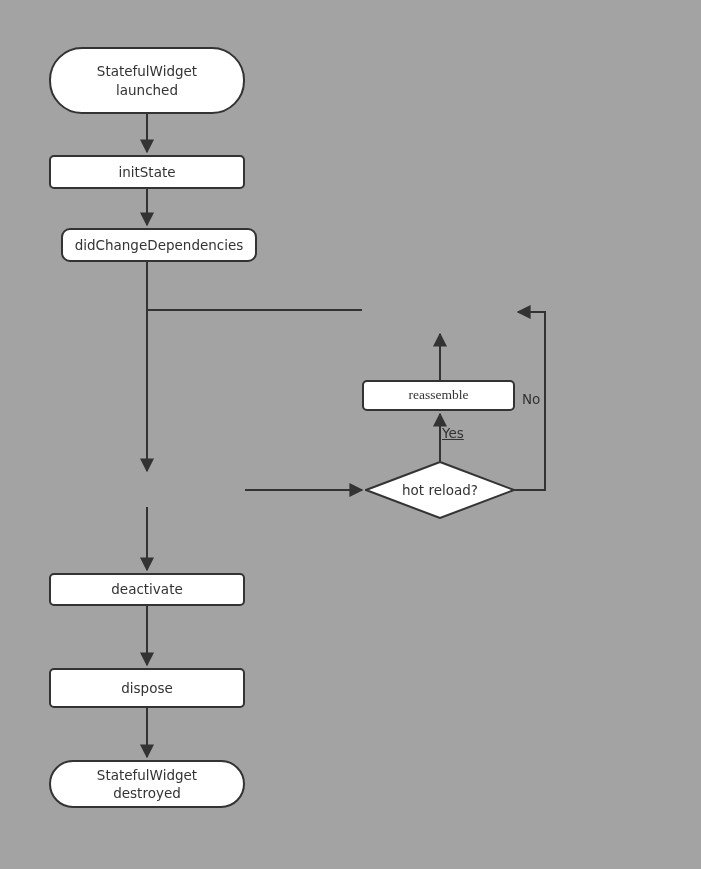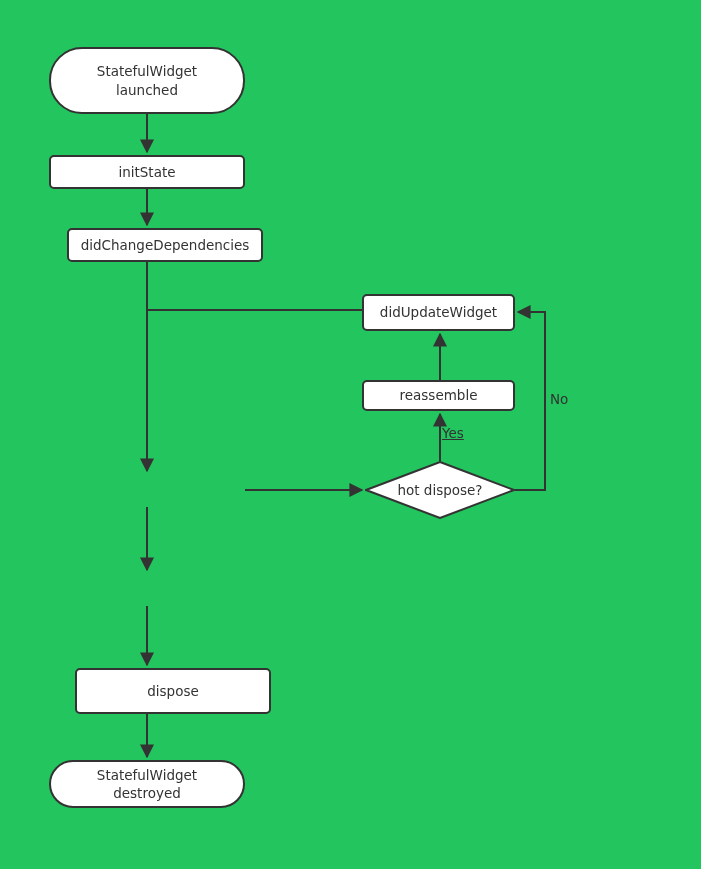--- a/index.html
+++ b/index.html
@@ -11,21 +11,21 @@
     width: 701px;
     height: 869px;
     font-family: "DejaVu Sans", "Liberation Sans", sans-serif;
     color: #333333;
     overflow: hidden;
   }
   #canvas {
     position: relative;
     width: 701px;
     height: 869px;
-    background: #22c55e;
+    background: #a3a3a3;
   }
   svg.edges {
     position: absolute;
     left: 0;
     top: 0;
     width: 701px;
     height: 869px;
     pointer-events: none;
   }
   .node {
@@ -112,51 +112,51 @@
 
   <div class="node terminal" style="left:49px; top:47px; width:196px; height:67px;">
     <span>StatefulWidget
 launched</span>
   </div>
 
   <div class="node process" style="left:49px; top:155px; width:196px; height:34px;justify-content:center;">
     <span>initState</span>
   </div>
 
-  <div class="node process" style="left:67px; top:228px; width:196px; height:34px;">
+  <div class="node process" style="left:61px; top:228px; width:196px; height:34px;border-radius:9px;">
     <span>didChangeDependencies</span>
   </div>
 
 
+  <div class="node process" style="left:49px; top:573px; width:196px; height:33px;">
+    <span>deactivate</span>
+  </div>
 
-  <div class="node process" style="left:49px; top:668px; width:196px; height:46px;margin-left:26px;">
+  <div class="node process" style="left:49px; top:668px; width:196px; height:40px;">
     <span>dispose</span>
   </div>
 
   <div class="node terminal" style="left:49px; top:760px; width:196px; height:48px;">
     <span>StatefulWidget
 destroyed</span>
   </div>
 
-  <div class="node process" style="left:362px; top:294px; width:153px; height:37px;">
-    <span>didUpdateWidget</span>
-  </div>
 
-  <div class="node process" style="left:362px; top:380px; width:153px; height:31px;">
+  <div class="node process" style="left:362px; top:380px; width:153px; height:31px;font-family:Liberation Serif, serif;">
     <span>reassemble</span>
   </div>
 
   <div class="node decision" style="left:365px; top:461px; width:150px; height:58px;">
     <svg class="diamond-shape" viewBox="0 0 150 58" preserveAspectRatio="none" xmlns="http://www.w3.org/2000/svg">
       <polygon points="75,1 149,29 75,57 1,29" fill="#ffffff" stroke="#333333" stroke-width="2" vector-effect="non-scaling-stroke"></polygon>
     </svg>
-    <span class="decision-label">hot dispose?</span>
+    <span class="decision-label">hot reload?</span>
   </div>
 
   <div class="edge-label" style="left:442px; top:425px;text-decoration:underline;">
     <span>Yes</span>
   </div>
 
-  <div class="edge-label" style="left:550px; top:391px;">
+  <div class="edge-label" style="left:522px; top:391px;">
     <span>No</span>
   </div>
 
 </div>
 
 </body></html>

